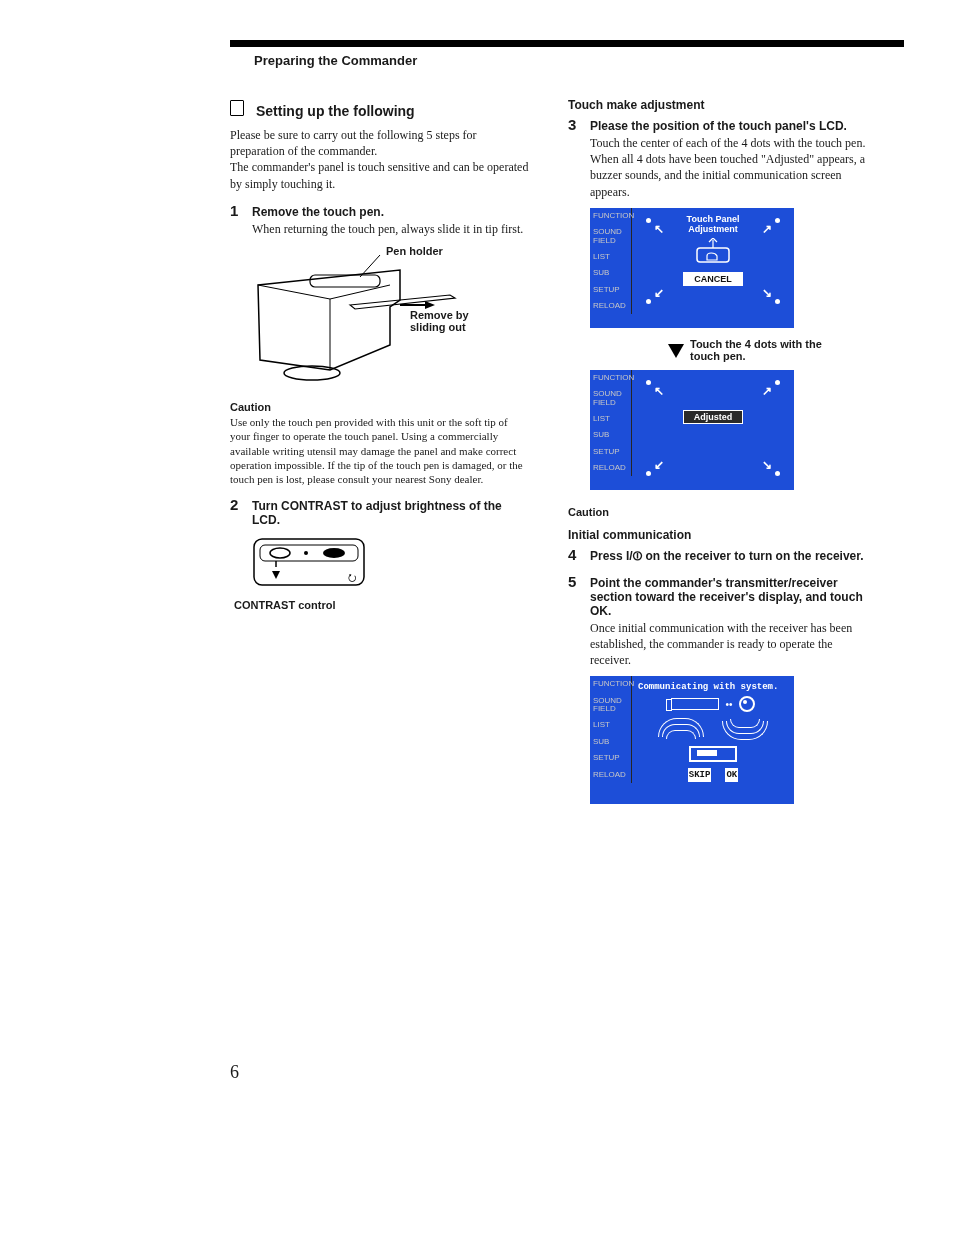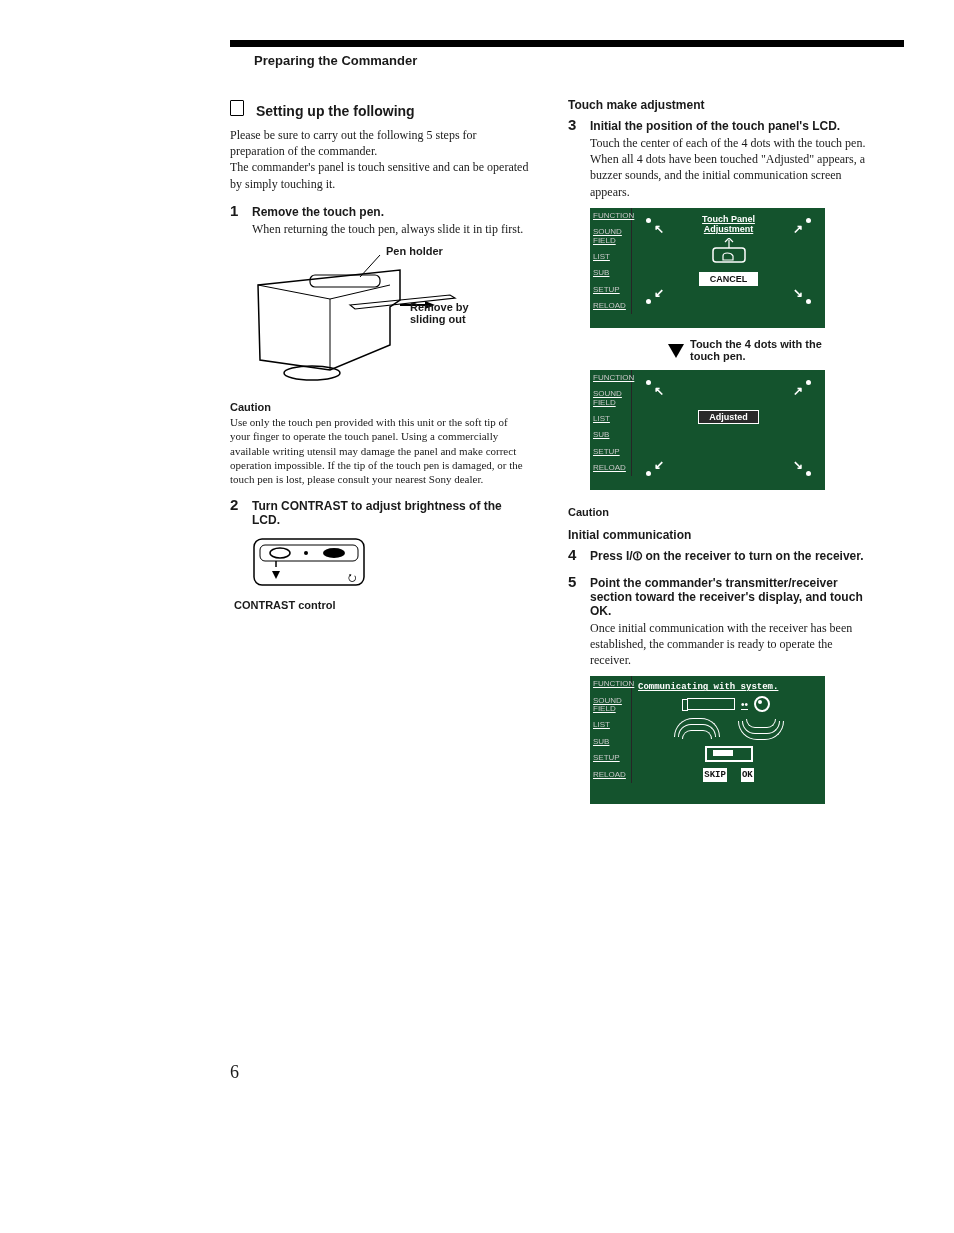--- a/index.html
+++ b/index.html
@@ -127,28 +127,27 @@
 
   
   .illus-contrast {
     margin: 8px 0 4px 20px;
     width: 130px; height:60px;
     position:relative;
   }
 
   
   .lcd {
-    background:#14532d;
+    background:#1d4ed8;
     color:#fff;
     font-family: Arial, sans-serif;
     font-size:9px;
-    width: 235px;
+    width: 204px;
     margin: 8px 0 10px 22px;
     display:flex;
-    text-decoration:underline;
   }
   .lcd-side {
     width: 42px;
     display:flex;
     flex-direction:column;
     color:#c7c7c7;
     font-size:8px;
     line-height:1.05;
   }
   .lcd-side div{
@@ -265,21 +264,21 @@
           <rect x="60" y="30" width="70" height="12" rx="5" fill="none" stroke="#000" stroke-width="1.2"></rect>
 
           <path d="M100 60 L200 50 L205 53 L105 64 Z" fill="none" stroke="#000" stroke-width="1.2"></path>
 
           <path d="M150 60 L175 60" stroke="#000" stroke-width="2"></path>
           <polygon points="175,56 185,60 175,64" fill="#000"></polygon>
 
           <line x1="130" y1="10" x2="110" y2="32" stroke="#000" stroke-width="1"></line>
         </svg>
         <div class="label" style="position:absolute;left:136px;top:0">Pen holder</div>
-        <div class="label" style="position:absolute;left:160px;top:56px">Remove by sliding out</div>
+        <div class="label" style="position:absolute;left:160px;top:64px">Remove by sliding out</div>
       </div>
 
       <div class="caution-heading">Caution</div>
       <p class="caution-body">Use only the touch pen provided with this unit or the soft tip of your finger to operate the touch panel. Using a commercially available writing utensil may damage the panel and make correct operation impossible. If the tip of the touch pen is damaged, or the touch pen is lost, please consult your nearest Sony dealer.</p>
 
       <div class="step-row">
         <div class="step-num">2</div>
         <div class="step-title">Turn CONTRAST to adjust brightness of the LCD.</div>
       </div>
 
@@ -299,21 +298,21 @@
       <div class="label" style="margin-left:4px">CONTRAST control</div>
 
     </div>
 
     <div class="col col-right">
 
       <div class="sub-heading">Touch make adjustment</div>
 
       <div class="step-row" style="margin-top:4px">
         <div class="step-num">3</div>
-        <div class="step-title">Initial the position of the touch panel's LCD.</div>
+        <div class="step-title">Please the position of the touch panel's LCD.</div>
       </div>
       <p class="step-body">Touch the center of each of the 4 dots with the touch pen. When all 4 dots have been touched "Adjusted" appears, a buzzer sounds, and the initial communication screen appears.</p>
 
       <div class="lcd" style="height:120px">
         <div class="lcd-side">
           <div>FUNCTION</div>
           <div>SOUND FIELD</div>
           <div>LIST</div>
           <div>SUB</div>
           <div>SETUP</div>

